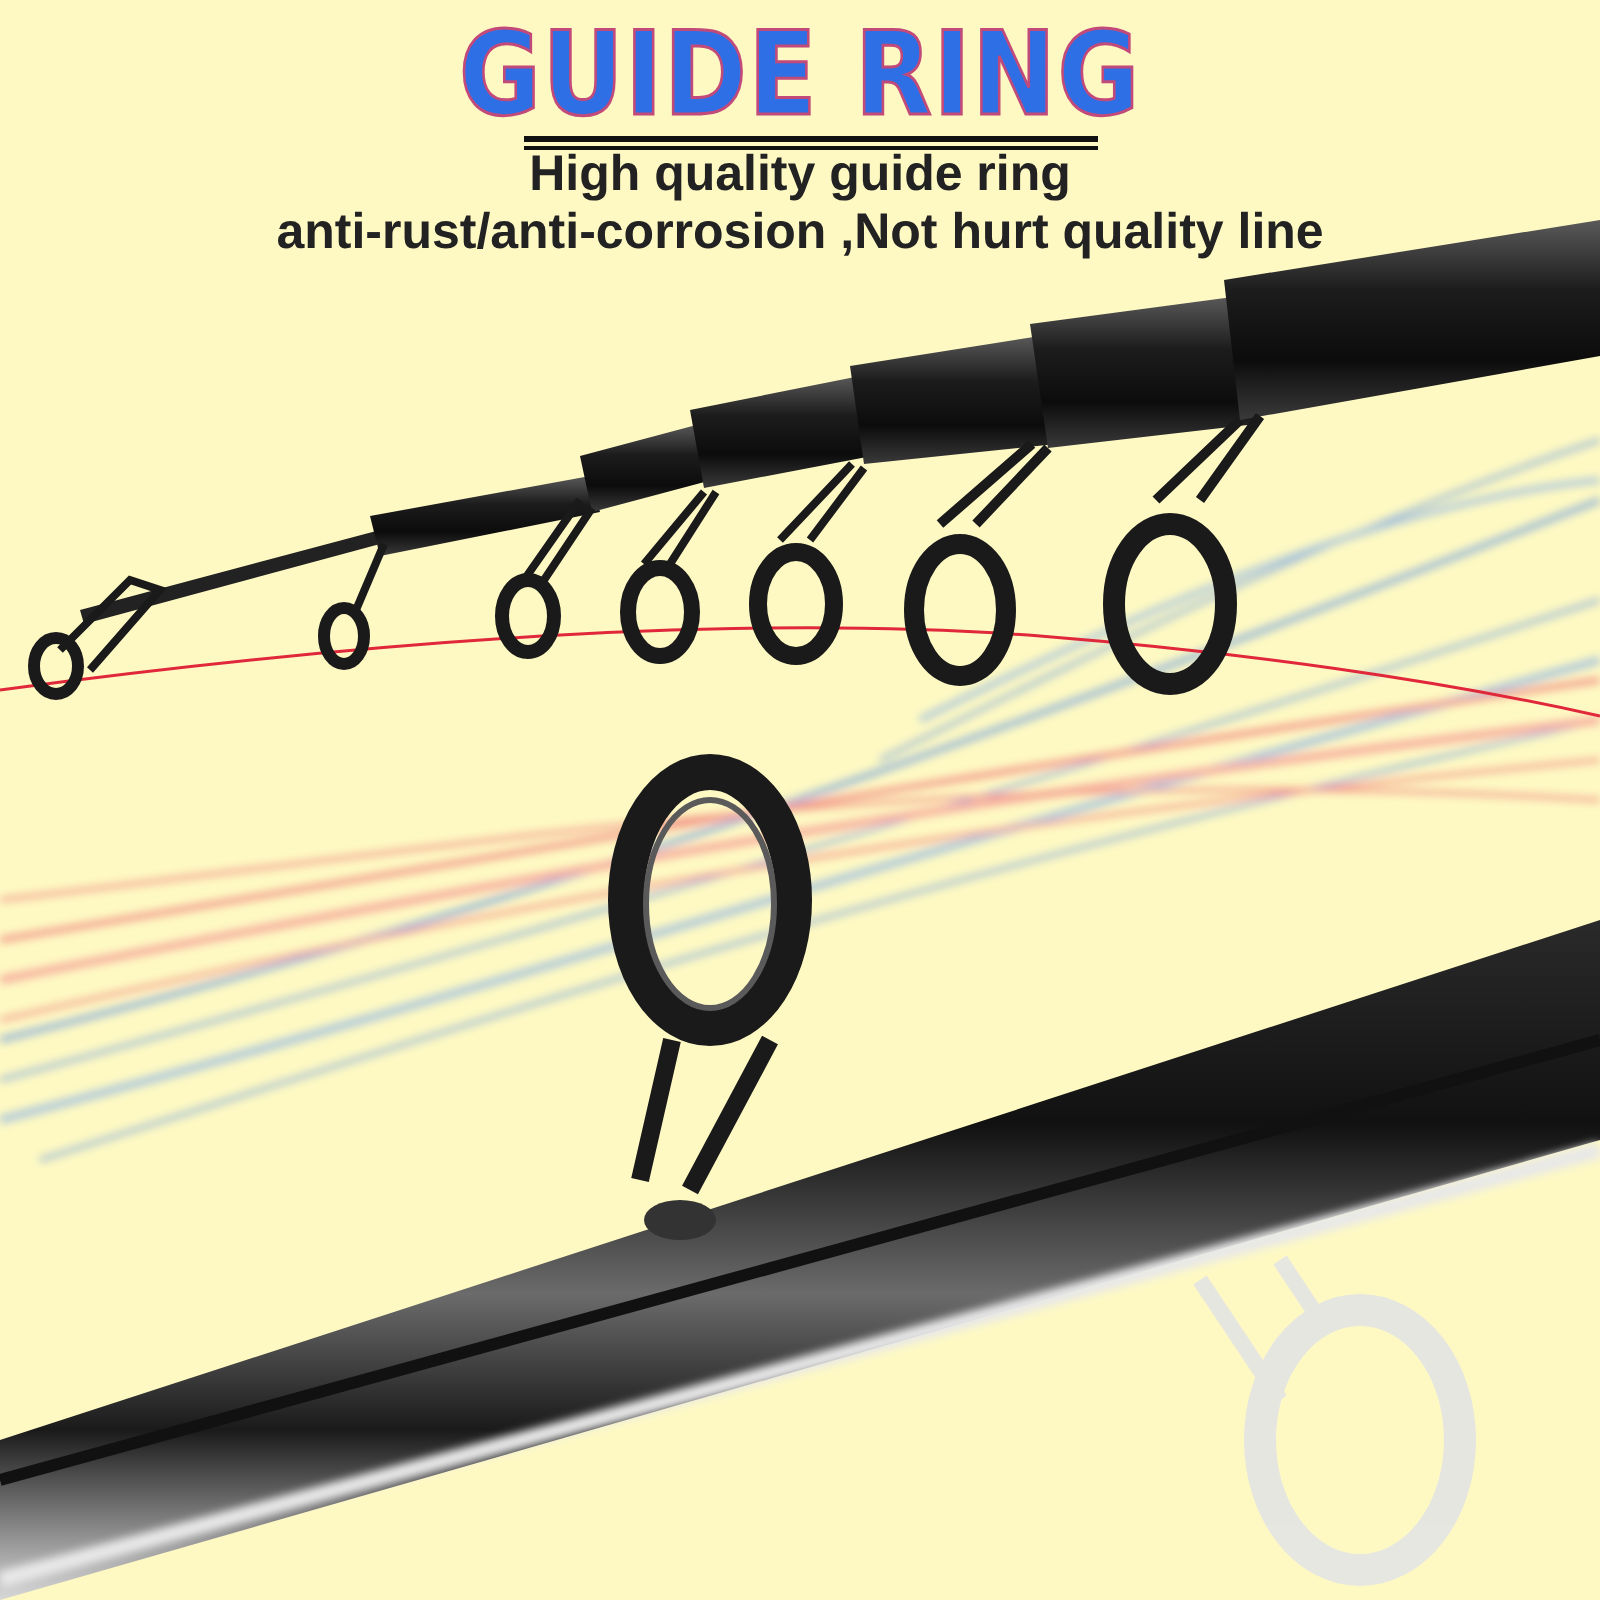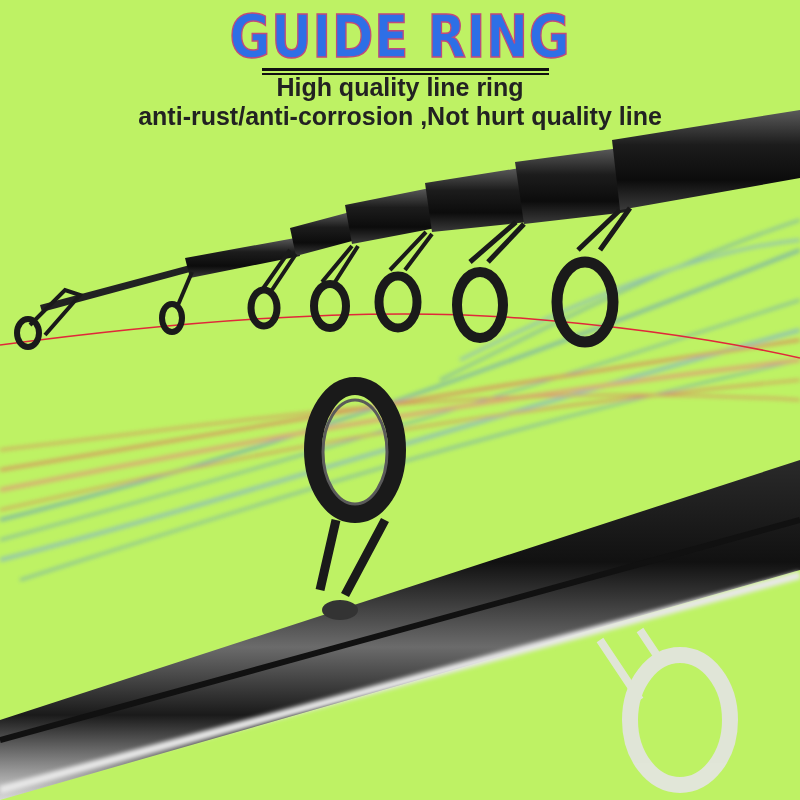--- a/index.html
+++ b/index.html
@@ -1,16 +1,16 @@
 <!DOCTYPE html>
 <html><head>
 <meta charset="utf-8">
 <style>
   html,body{margin:0;padding:0;background:#ffffff;}
-  .canvas{position:relative;width:800px;height:800px;overflow:hidden;background:#bef264;font-family:"Liberation Sans",sans-serif;}
+  .canvas{position:relative;width:800px;height:800px;overflow:hidden;background:#fef9c3;font-family:"Liberation Sans",sans-serif;}
   .title{position:absolute;left:0;top:6px;width:800px;text-align:center;font-family:"DejaVu Sans",sans-serif;font-weight:bold;font-size:58px;letter-spacing:1px;color:#2e6fe6;-webkit-text-stroke:1.5px #c24a7a;line-height:62px;transform:scaleX(0.86);transform-origin:center;}
   .underline{position:absolute;left:262px;width:287px;height:3px;background:#111;}
   .sub1{position:absolute;left:0;top:72px;width:800px;text-align:center;font-weight:bold;font-size:25px;color:#222;line-height:30px;}
   .sub2{position:absolute;left:0;top:101px;width:800px;text-align:center;font-weight:bold;font-size:25px;color:#222;line-height:30px;}
   svg.art{position:absolute;left:0;top:0;}
 </style>
 </head>
 <body>
 
 <div class="canvas">
@@ -95,16 +95,16 @@
 
     <g fill="none" stroke="#e4e4e4" opacity="0.9">
       <path d="M600 640 L640 700 M640 630 L660 660" stroke-width="8"></path>
       <ellipse cx="680" cy="720" rx="50" ry="65" stroke-width="16"></ellipse>
     </g>
   </svg>
 
   <div class="title">GUIDE RING</div>
   <div class="underline" style="top:68px;"></div>
   <div class="underline" style="top:73px;height:2px;"></div>
-  <div class="sub1">High quality line ring</div>
+  <div class="sub1">High quality guide ring</div>
   <div class="sub2">anti-rust/anti-corrosion ,Not hurt quality line</div>
 
 </div>
 
 </body></html>

